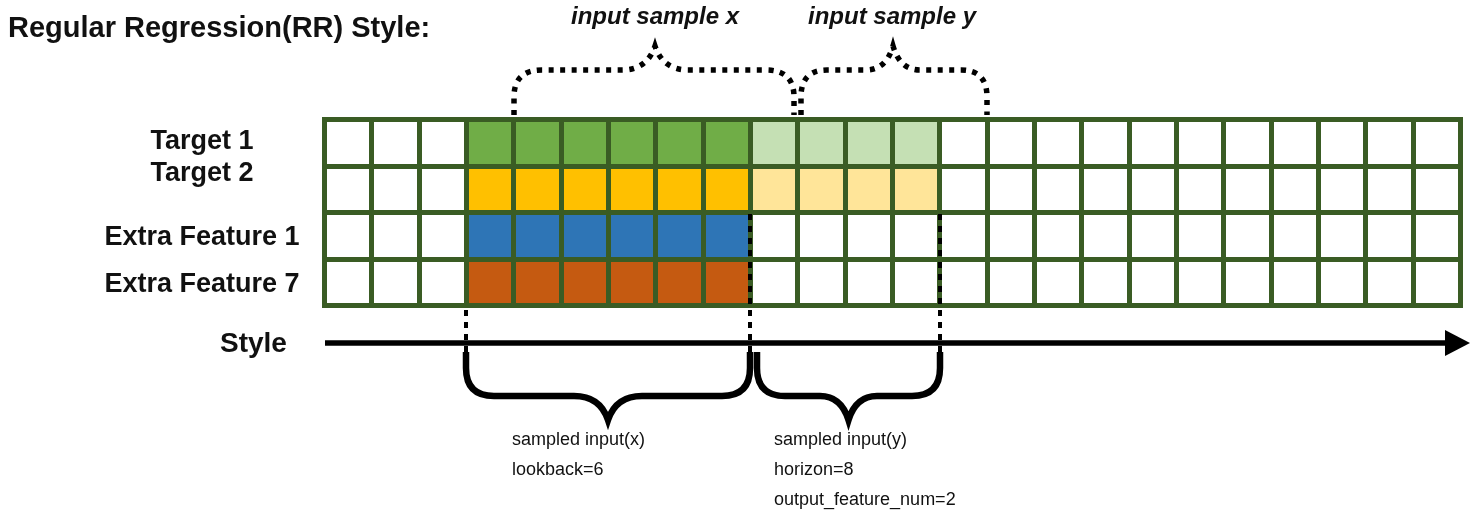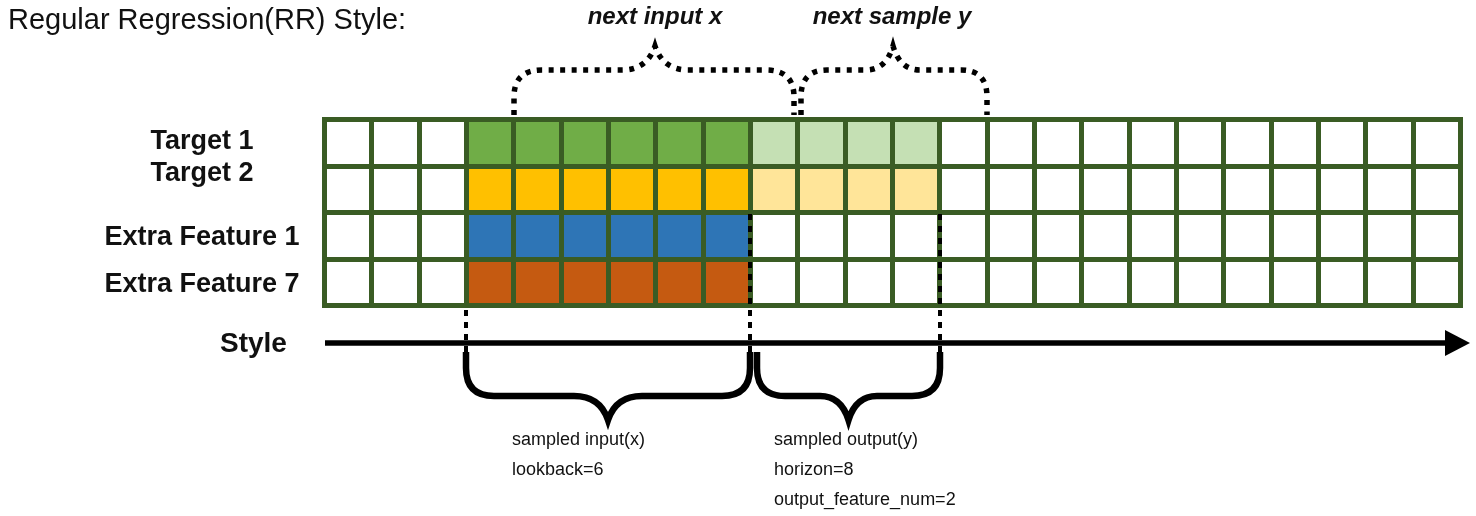--- a/index.html
+++ b/index.html
@@ -6,22 +6,22 @@
   #canvas{
     position:relative;
     width:1476px;height:516px;
     background:#ffffff;
     font-family:"Liberation Sans","DejaVu Sans",sans-serif;
     color:#111111;
     overflow:hidden;
   }
   .abs{position:absolute;}
   #title{
-    left:8px;top:3px;
-    font-size:29px;font-weight:normal;letter-spacing:0px;
+    left:8px;top:11px;
+    font-size:29px;font-weight:bold;letter-spacing:0px;
   }
   .sample-label{
     top:2px;
     font-size:24px;font-weight:bold;font-style:italic;
     transform:translateX(-50%);
     white-space:nowrap;
   }
   #label-next-x{left:655px;}
   #label-next-y{left:892px;}
   #grid{
@@ -55,22 +55,22 @@
   #note-output{left:774px;}
   #overlay{left:0;top:0;pointer-events:none;}
 </style>
 </head>
 <body>
 
 <div id="canvas">
 
   <div id="title" class="abs">Regular Regression(RR) Style:</div>
 
-  <div id="label-next-x" class="abs sample-label">next input x</div>
-  <div id="label-next-y" class="abs sample-label">next sample y</div>
+  <div id="label-next-x" class="abs sample-label">input sample x</div>
+  <div id="label-next-y" class="abs sample-label">input sample y</div>
 
   <div id="row-labels">
       <div class="abs row-label" style="top: 117px;">Target 1</div>
       <div class="abs row-label" style="top: 149px;">Target 2</div>
       <div class="abs row-label" style="top: 212.5px;">Extra Feature 1</div>
       <div class="abs row-label" style="top: 260.25px;">Extra Feature 7</div>
     </div>
 
   <div id="grid" class="abs" style="background: rgb(58, 92, 36);">
       <div class="cell" style="background: rgb(255, 255, 255);"></div>
@@ -171,21 +171,21 @@
       <div class="cell" style="background: rgb(255, 255, 255);"></div>
     </div>
 
   <div id="time-label" class="abs">Style</div>
 
   <div id="note-input" class="abs note">
     <div>sampled input(x)</div>
     <div>lookback=6</div>
   </div>
   <div id="note-output" class="abs note">
-    <div>sampled output(y)</div>
+    <div>sampled input(y)</div>
     <div>horizon=8</div>
     <div>output_feature_num=2</div>
   </div>
 
   <svg id="overlay" class="abs" width="1476" height="516" viewBox="0 0 1476 516">
 
     <path d="M 514 115 L 514 97 Q 514 70 542 70 L 622 70 Q 647 70 655 46 Q 663 70 688 70 L 766 70 Q 794 70 794 97 L 794 115" fill="none" stroke="#000" stroke-width="5.5" stroke-dasharray="5 6.5"></path>
 
     <path d="M 801 115 L 801 97 Q 801 70 827 70 L 866 70 Q 886 70 893 46 Q 900 70 920 70 L 961 70 Q 987 70 987 97 L 987 115" fill="none" stroke="#000" stroke-width="5.5" stroke-dasharray="5 6.5"></path>
 

